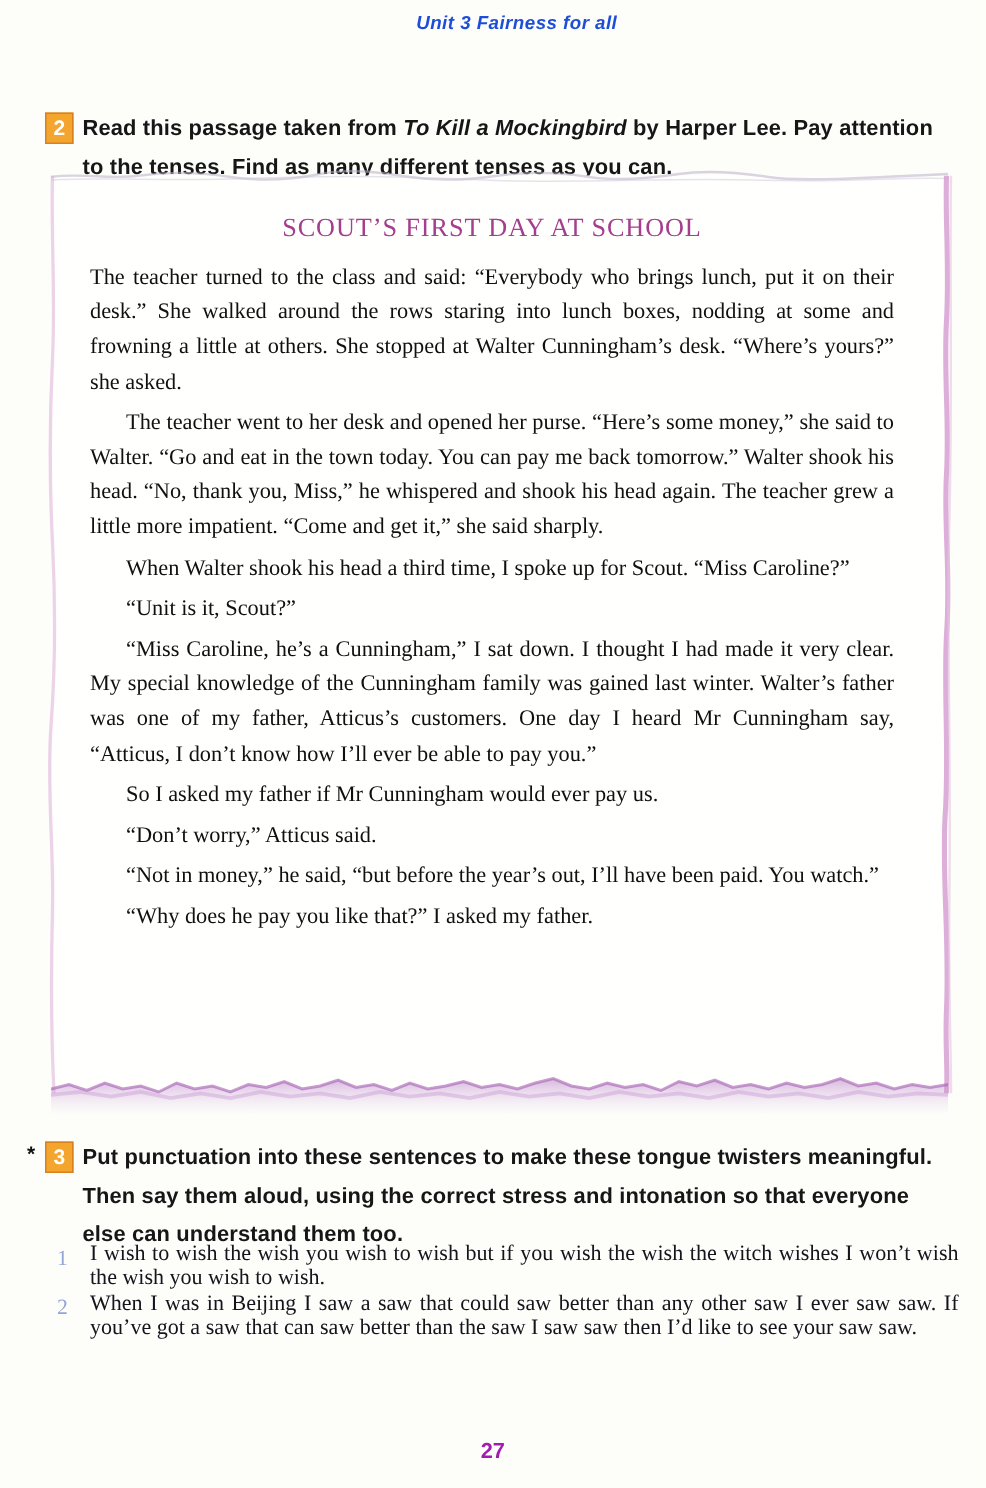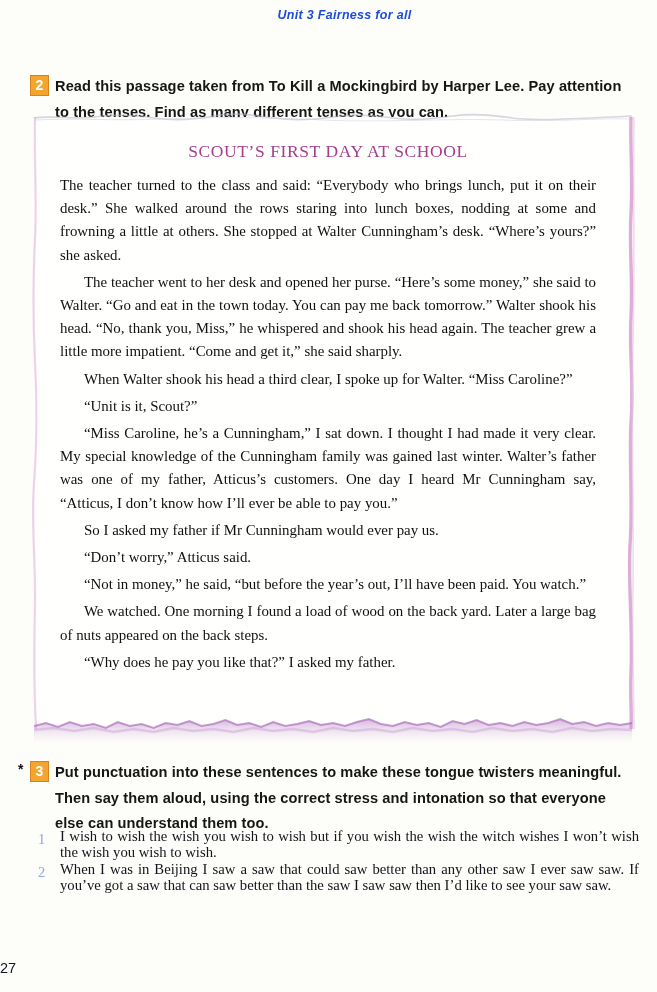--- a/index.html
+++ b/index.html
@@ -44,21 +44,21 @@
     font-weight:bold;font-size:14px;line-height:19px;
     text-align:center;
     margin-right:6px;margin-top:1px;
   }
   .ex-text{
     font-weight:bold;
     font-size:14.6px;line-height:25.5px;
     color:#161616;
     letter-spacing:.1px;
   }
-  .ex-text .book{}
+  .ex-text .book{font-style:italic;}
 
   
   .sheet{
     position:absolute;
     left:34px;top:117px;
     width:598px;height:612px;
     background:#fffffe;
   }
   .sheet-inner{
     position:relative;
@@ -109,22 +109,22 @@
   .tt-text{
     font-family:"Liberation Serif",serif;
     font-size:14.7px;line-height:16px;
     color:#14141c;
     text-align:justify;
   }
 
   .page-number{
     position:absolute;
     left:0;width:100%;bottom:16px;
-    text-align:left;
-    font-weight:normal;font-size:14.5px;color:#0f172a;
+    text-align:center;
+    font-weight:bold;font-size:14.5px;color:#a21caf;
   }
 </style>
 </head>
 <body>
 
 <div class="page">
 
   <div class="running-header">Unit 3 Fairness for all</div>
 
   <div class="exercise ex2">
@@ -159,27 +159,26 @@
       <path d="M0,13 L12,10 L24,14 L36,9 L48,13 L60,11 L72,15 L84,9 L96,13 L108,11 L120,15 L132,10 L144,12 L156,8 L168,13 L180,11 L192,7 L204,12 L216,10 L228,14 L240,9 L252,13 L264,11 L276,8 L288,12 L300,10 L312,13 L324,9 L336,6 L348,11 L360,13 L372,9 L384,12 L396,10 L408,14 L420,8 L432,11 L444,7 L456,12 L468,10 L480,13 L492,9 L504,12 L516,10 L528,6 L540,11 L552,9 L564,13 L576,10 L588,12 L600,10 L600,30 L0,30 Z" fill="url(#fadeDown)"></path>
       <path d="M0,13 L12,10 L24,14 L36,9 L48,13 L60,11 L72,15 L84,9 L96,13 L108,11 L120,15 L132,10 L144,12 L156,8 L168,13 L180,11 L192,7 L204,12 L216,10 L228,14 L240,9 L252,13 L264,11 L276,8 L288,12 L300,10 L312,13 L324,9 L336,6 L348,11 L360,13 L372,9 L384,12 L396,10 L408,14 L420,8 L432,11 L444,7 L456,12 L468,10 L480,13 L492,9 L504,12 L516,10 L528,6 L540,11 L552,9 L564,13 L576,10 L588,12 L600,10" fill="none" stroke="#a967b6" stroke-width="2" opacity="0.65"></path>
       <path d="M0,17 L20,15 L40,18 L60,15 L80,19 L100,16 L120,19 L140,15 L160,18 L180,16 L200,19 L220,15 L240,18 L260,16 L280,19 L300,15 L320,18 L340,16 L360,19 L380,15 L400,18 L420,16 L440,19 L460,15 L480,18 L500,16 L520,19 L540,15 L560,18 L580,16 L600,17" fill="none" stroke="#c697d2" stroke-width="2.5" opacity="0.4"></path>
     </svg>
 
     <div class="sheet-inner">
       <h2 class="passage-title">SCOUT’S FIRST DAY AT SCHOOL</h2>
       <div class="passage">
         <p class="first">The teacher turned to the class and said: “Everybody who brings lunch, put it on their desk.” She walked around the rows staring into lunch boxes, nodding at some and frowning a little at others. She stopped at Walter Cunningham’s desk. “Where’s yours?” she asked.</p>
         <p>The teacher went to her desk and opened her purse. “Here’s some money,” she said to Walter. “Go and eat in the town today. You can pay me back tomorrow.” Walter shook his head. “No, thank you, Miss,” he whispered and shook his head again. The teacher grew a little more impatient. “Come and get it,” she said sharply.</p>
-        <p>When Walter shook his head a third clear, I spoke up for Walter. “Miss Caroline?”</p>
+        <p>When Walter shook his head a third time, I spoke up for Scout. “Miss Caroline?”</p>
         <p>“Unit is it, Scout?”</p>
         <p>“Miss Caroline, he’s a Cunningham,” I sat down. I thought I had made it very clear. My special knowledge of the Cunningham family was gained last winter. Walter’s father was one of my father, Atticus’s customers. One day I heard Mr Cunningham say, “Atticus, I don’t know how I’ll ever be able to pay you.”</p>
         <p>So I asked my father if Mr Cunningham would ever pay us.</p>
         <p>“Don’t worry,” Atticus said.</p>
         <p>“Not in money,” he said, “but before the year’s out, I’ll have been paid. You watch.”</p>
-        <p>We watched. One morning I found a load of wood on the back yard. Later a large bag of nuts appeared on the back steps.</p>
         <p>“Why does he pay you like that?” I asked my father.</p>
       </div>
     </div>
   </div>
 
   <div class="exercise ex3">
     <div class="star">*</div>
     <div class="num-box">3</div>
     <div class="ex-text">Put punctuation into these sentences to make these tongue twisters meaningful. Then say them aloud, using the correct stress and intonation so that everyone else can understand them too.</div>
   </div>

